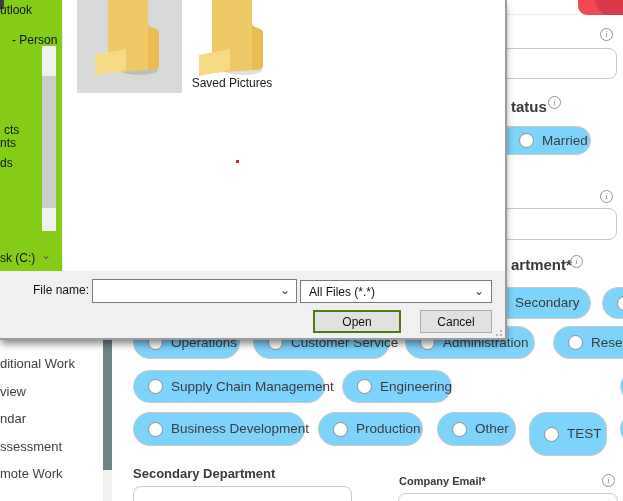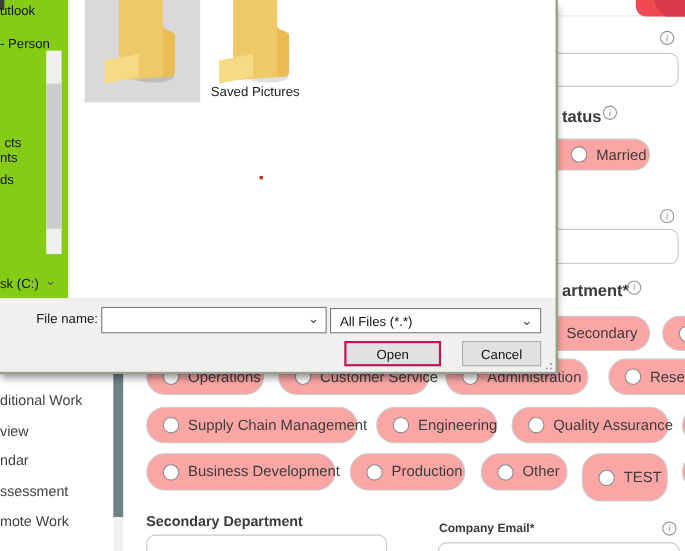--- a/index.html
+++ b/index.html
@@ -10,21 +10,21 @@
   
   .hairline{height:1px;background:#ececec;}
   .badge{width:45px;height:15px;background:#f04954;border-bottom-left-radius:9px;overflow:hidden;}
   .badge-circle{position:absolute;left:16px;top:-28px;width:46px;height:46px;border-radius:50%;background:#d83a4b;}
   .info{width:13px;height:13px;border:1px solid #929292;border-radius:50%;box-sizing:border-box;
         display:flex;align-items:center;justify-content:center;font-size:9px;color:#8c8c8c;
         font-style:italic;font-family:"Liberation Serif",serif;line-height:1;}
   .field{background:#fff;border:1px solid #c9c9c9;border-radius:8px;box-sizing:border-box;}
   .heading{font-weight:bold;color:#3a3a3a;font-size:15px;line-height:1;white-space:nowrap;}
   .sublabel{font-weight:bold;color:#3a3a3a;font-size:13px;line-height:1;white-space:nowrap;}
-  .pill{background:#fca5a5;border:1px solid #c9c9c9;border-radius:17px;box-sizing:border-box;
+  .pill{background:#7dd3fc;border:1px solid #c9c9c9;border-radius:17px;box-sizing:border-box;
         display:flex;align-items:center;gap:8px;padding-left:14px;height:33px;}
   .radio{width:15px;height:15px;border:1.5px solid #8d8d8d;border-radius:50%;background:#fff;
          box-sizing:border-box;flex:0 0 auto;}
   .pill-label{font-size:13.5px;color:#3c3c3c;white-space:nowrap;line-height:1;}
   .page-nav-item{font-size:13px;color:#3f3f3f;white-space:nowrap;line-height:1;}
   .page-scroll-track{background:#f0f2f2;}
   .page-scroll-thumb{background:#6f8285;}
 
   
   #dialog{left:0;top:0;width:505px;height:338px;background:#84cc16;z-index:10;
@@ -37,21 +37,21 @@
   .tile-selected{background:#d9d9d9;}
   .file-label{font-size:12px;color:#1b1b1b;text-align:center;line-height:1;}
   #dlg-bottombar{left:0;top:271px;width:505px;height:67px;background:#f0f0f0;}
   .dlg-input{background:#fff;border:1px solid #7a7a7a;box-sizing:border-box;font-size:12px;
              font-family:"Liberation Sans",sans-serif;padding:0 18px 0 6px;outline:none;}
   .combo{background:#fff;border:1px solid #7a7a7a;box-sizing:border-box;display:flex;align-items:center;
          padding-left:8px;font-size:12px;color:#111;}
   .chev{position:absolute;right:7px;top:50%;transform:translateY(-58%);font-size:12px;color:#3f3f3f;line-height:1;}
   .btn{display:flex;align-items:center;justify-content:center;font-size:12px;color:#111;
        background:#e1e1e1;box-sizing:border-box;}
-  #btn-open{border:2px solid #be185d;}
+  #btn-open{border:2px solid #4d7c0f;}
   #btn-cancel{border:1px solid #adadad;}
   .red-dot{width:3px;height:3px;background:#c03022;}
   .notch{background:#3f3f3f;}
 </style>
 </head>
 <body>
 
 <div id="canvas">
 
   <div class="abs hairline" style="left:430px;top:14px;width:193px;"></div>
@@ -112,24 +112,20 @@
   </div>
 
   <div class="abs pill" style="left:133px;top:370px;width:192px;">
     <span class="radio"></span>
     <span class="pill-label">Supply Chain Management</span>
   </div>
   <div class="abs pill" style="left:342px;top:370px;width:110px;">
     <span class="radio"></span>
     <span class="pill-label">Engineering</span>
   </div>
-  <div class="abs pill" style="left:465px;top:370px;width:143px;">
-    <span class="radio"></span>
-    <span class="pill-label">Quality Assurance</span>
-  </div>
   <div class="abs pill" style="left:620px;top:370px;width:60px;">
 
     <span class="pill-label"></span>
   </div>
 
   <div class="abs pill" style="left:133px;top:412px;width:172px;height:34px;">
     <span class="radio"></span>
     <span class="pill-label">Business Development</span>
   </div>
   <div class="abs pill" style="left:318px;top:412px;width:105px;height:34px;">
@@ -164,21 +160,21 @@
   <div class="abs page-nav-item" style="left:0;top:467px;">mote Work</div>
 
   <div class="abs page-scroll-track" style="left:103px;top:340px;width:9px;height:161px;"></div>
   <div class="abs page-scroll-thumb" style="left:103px;top:340px;width:9px;height:130px;"></div>
 
   <div id="dialog" class="abs">
 
     <div class="abs notch" style="left:0;top:0;width:4px;height:9px;"></div>
 
     <div class="abs dlg-nav-item" style="left:0;top:4px;">utlook</div>
-    <div class="abs dlg-nav-item" style="left:0;top:34px;">- Person</div>
+    <div class="abs dlg-nav-item" style="left:0;top:34px;padding-left:12px;">- Person</div>
     <div class="abs dlg-nav-item" style="left:4px;top:92px;margin-top:32px;">cts</div>
     <div class="abs dlg-nav-item" style="left:0;top:137px;">nts</div>
     <div class="abs dlg-nav-item" style="left:0;top:157px;">ds</div>
     <div class="abs dlg-nav-item" style="left:0;top:252px;">sk (C:)</div>
     <span class="abs" style="left:41px;top:248px;font-size:12px;color:#5a5a5a;">⌄</span>
 
     <div class="abs dlg-scroll-track" style="left:42px;top:46px;width:14px;height:185px;"></div>
     <div class="abs dlg-scroll-thumb" style="left:42px;top:76px;width:14px;height:132px;"></div>
 
     <div id="dlg-content" class="abs">

